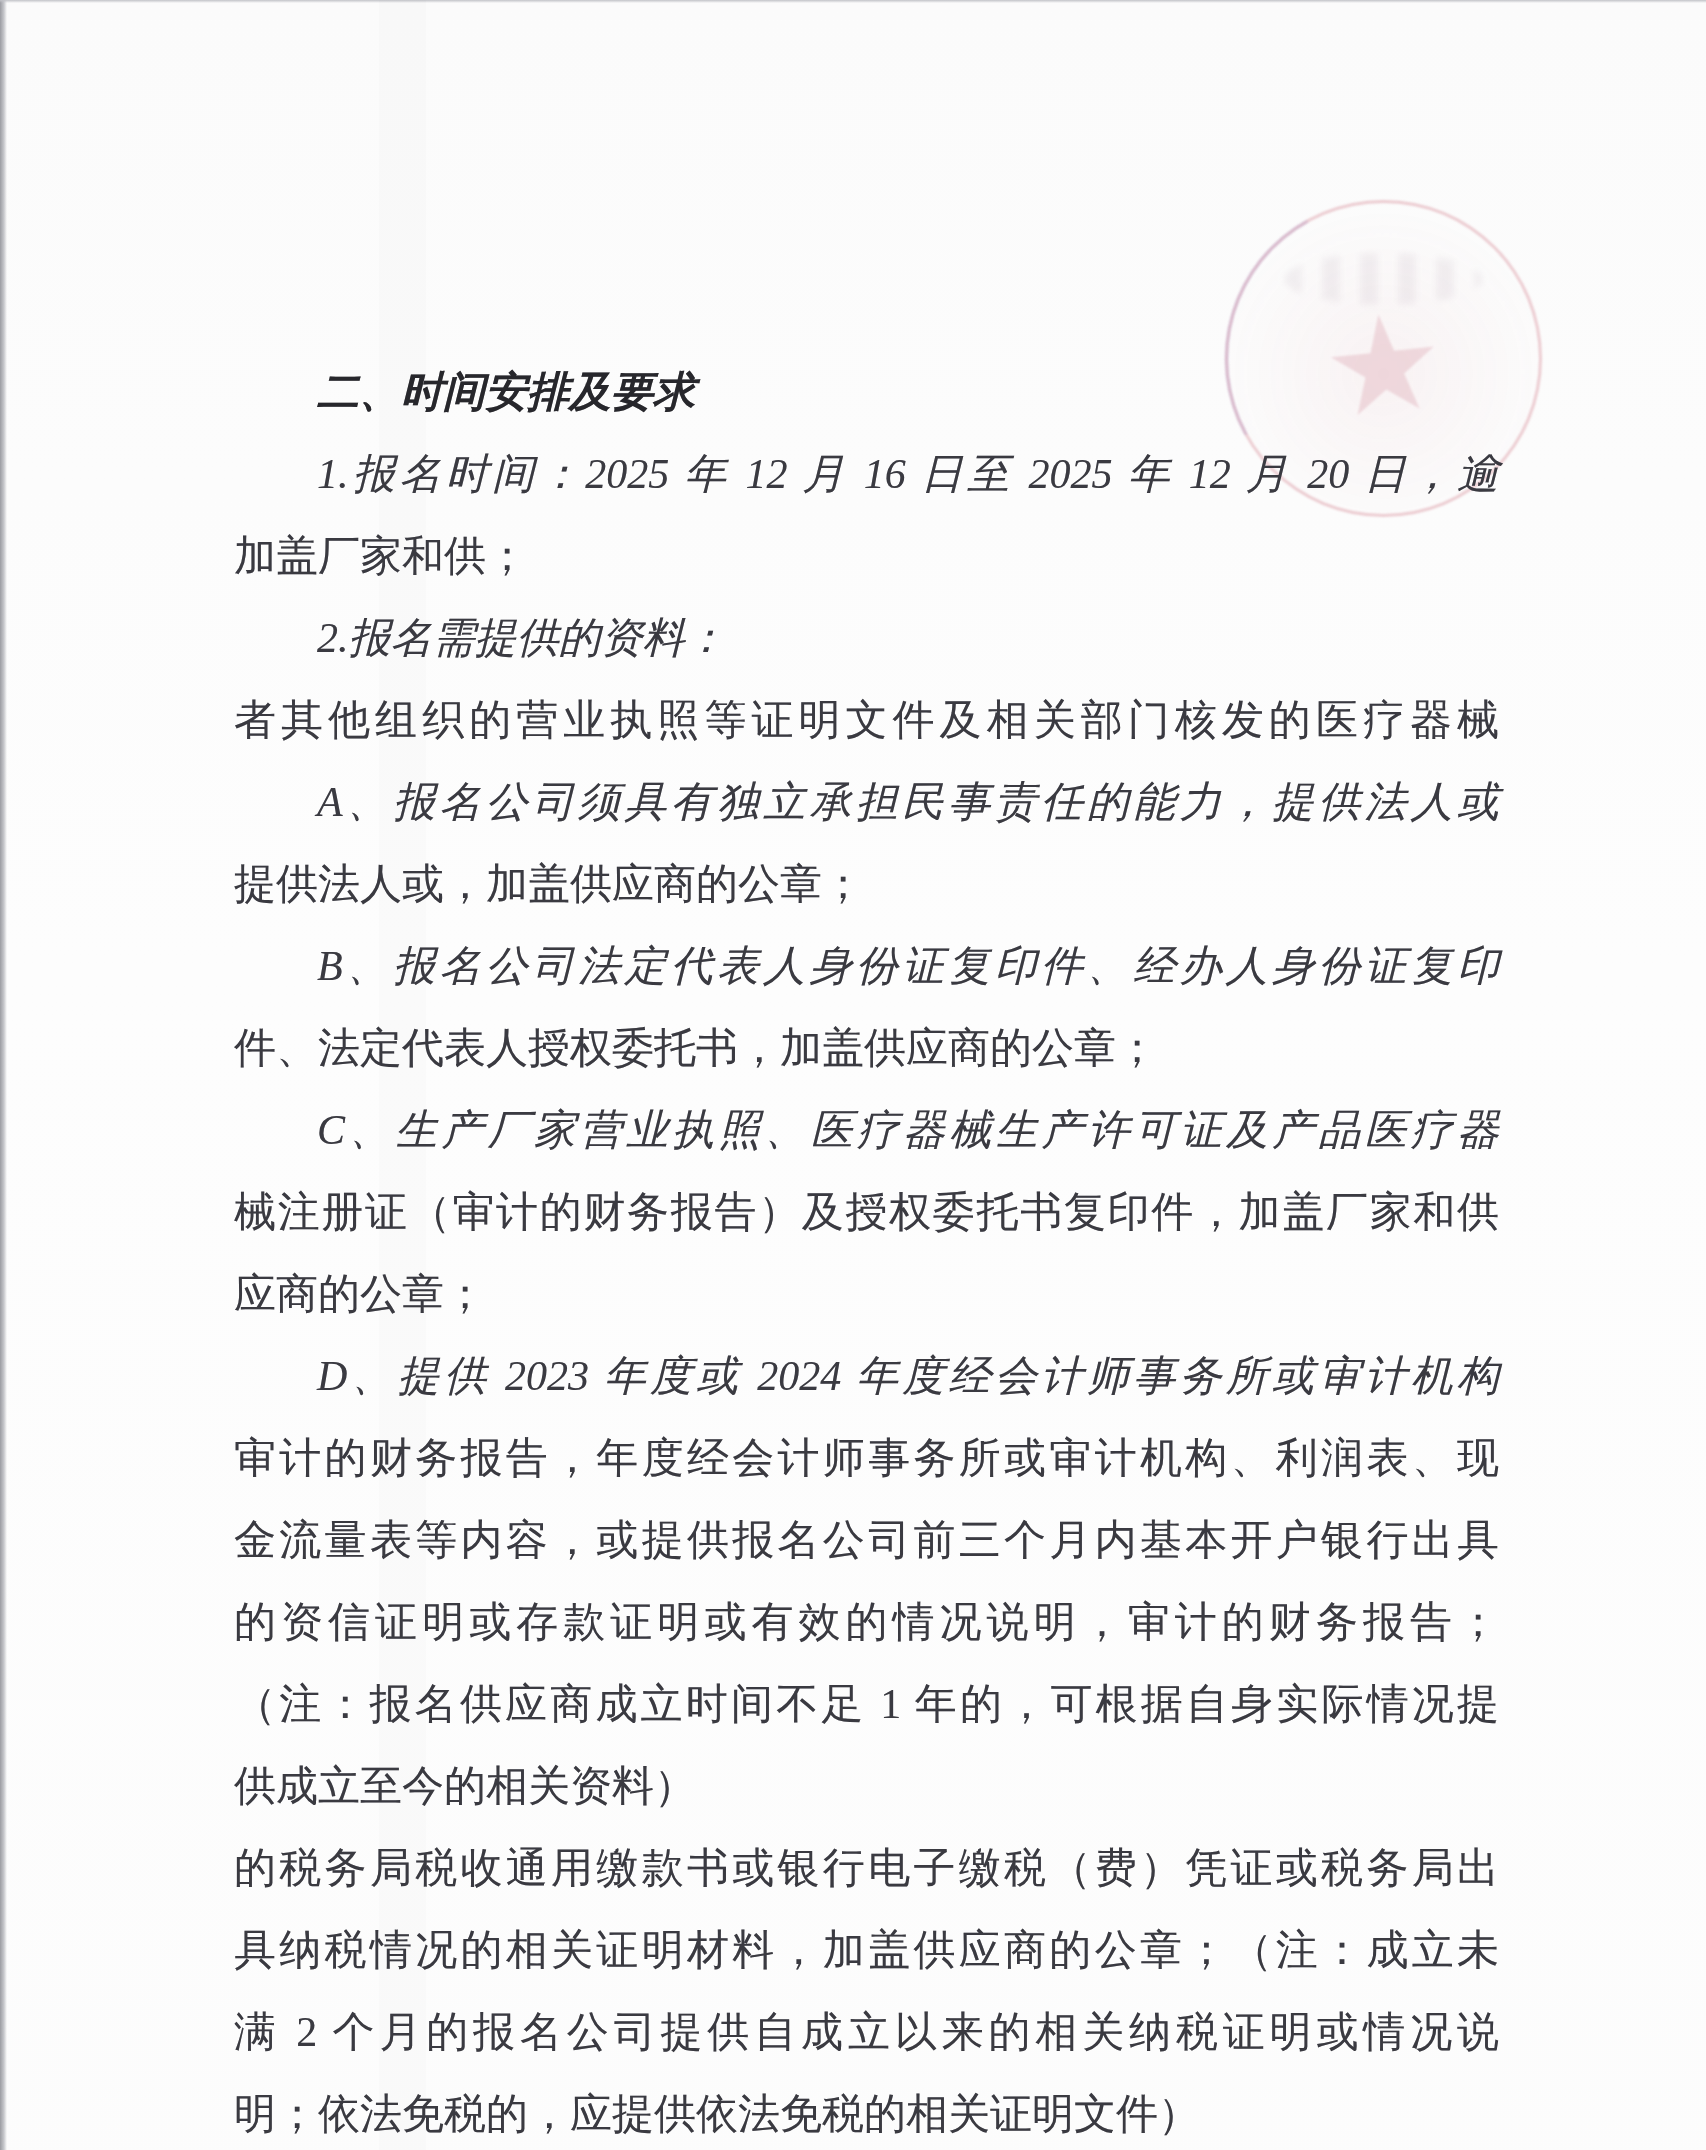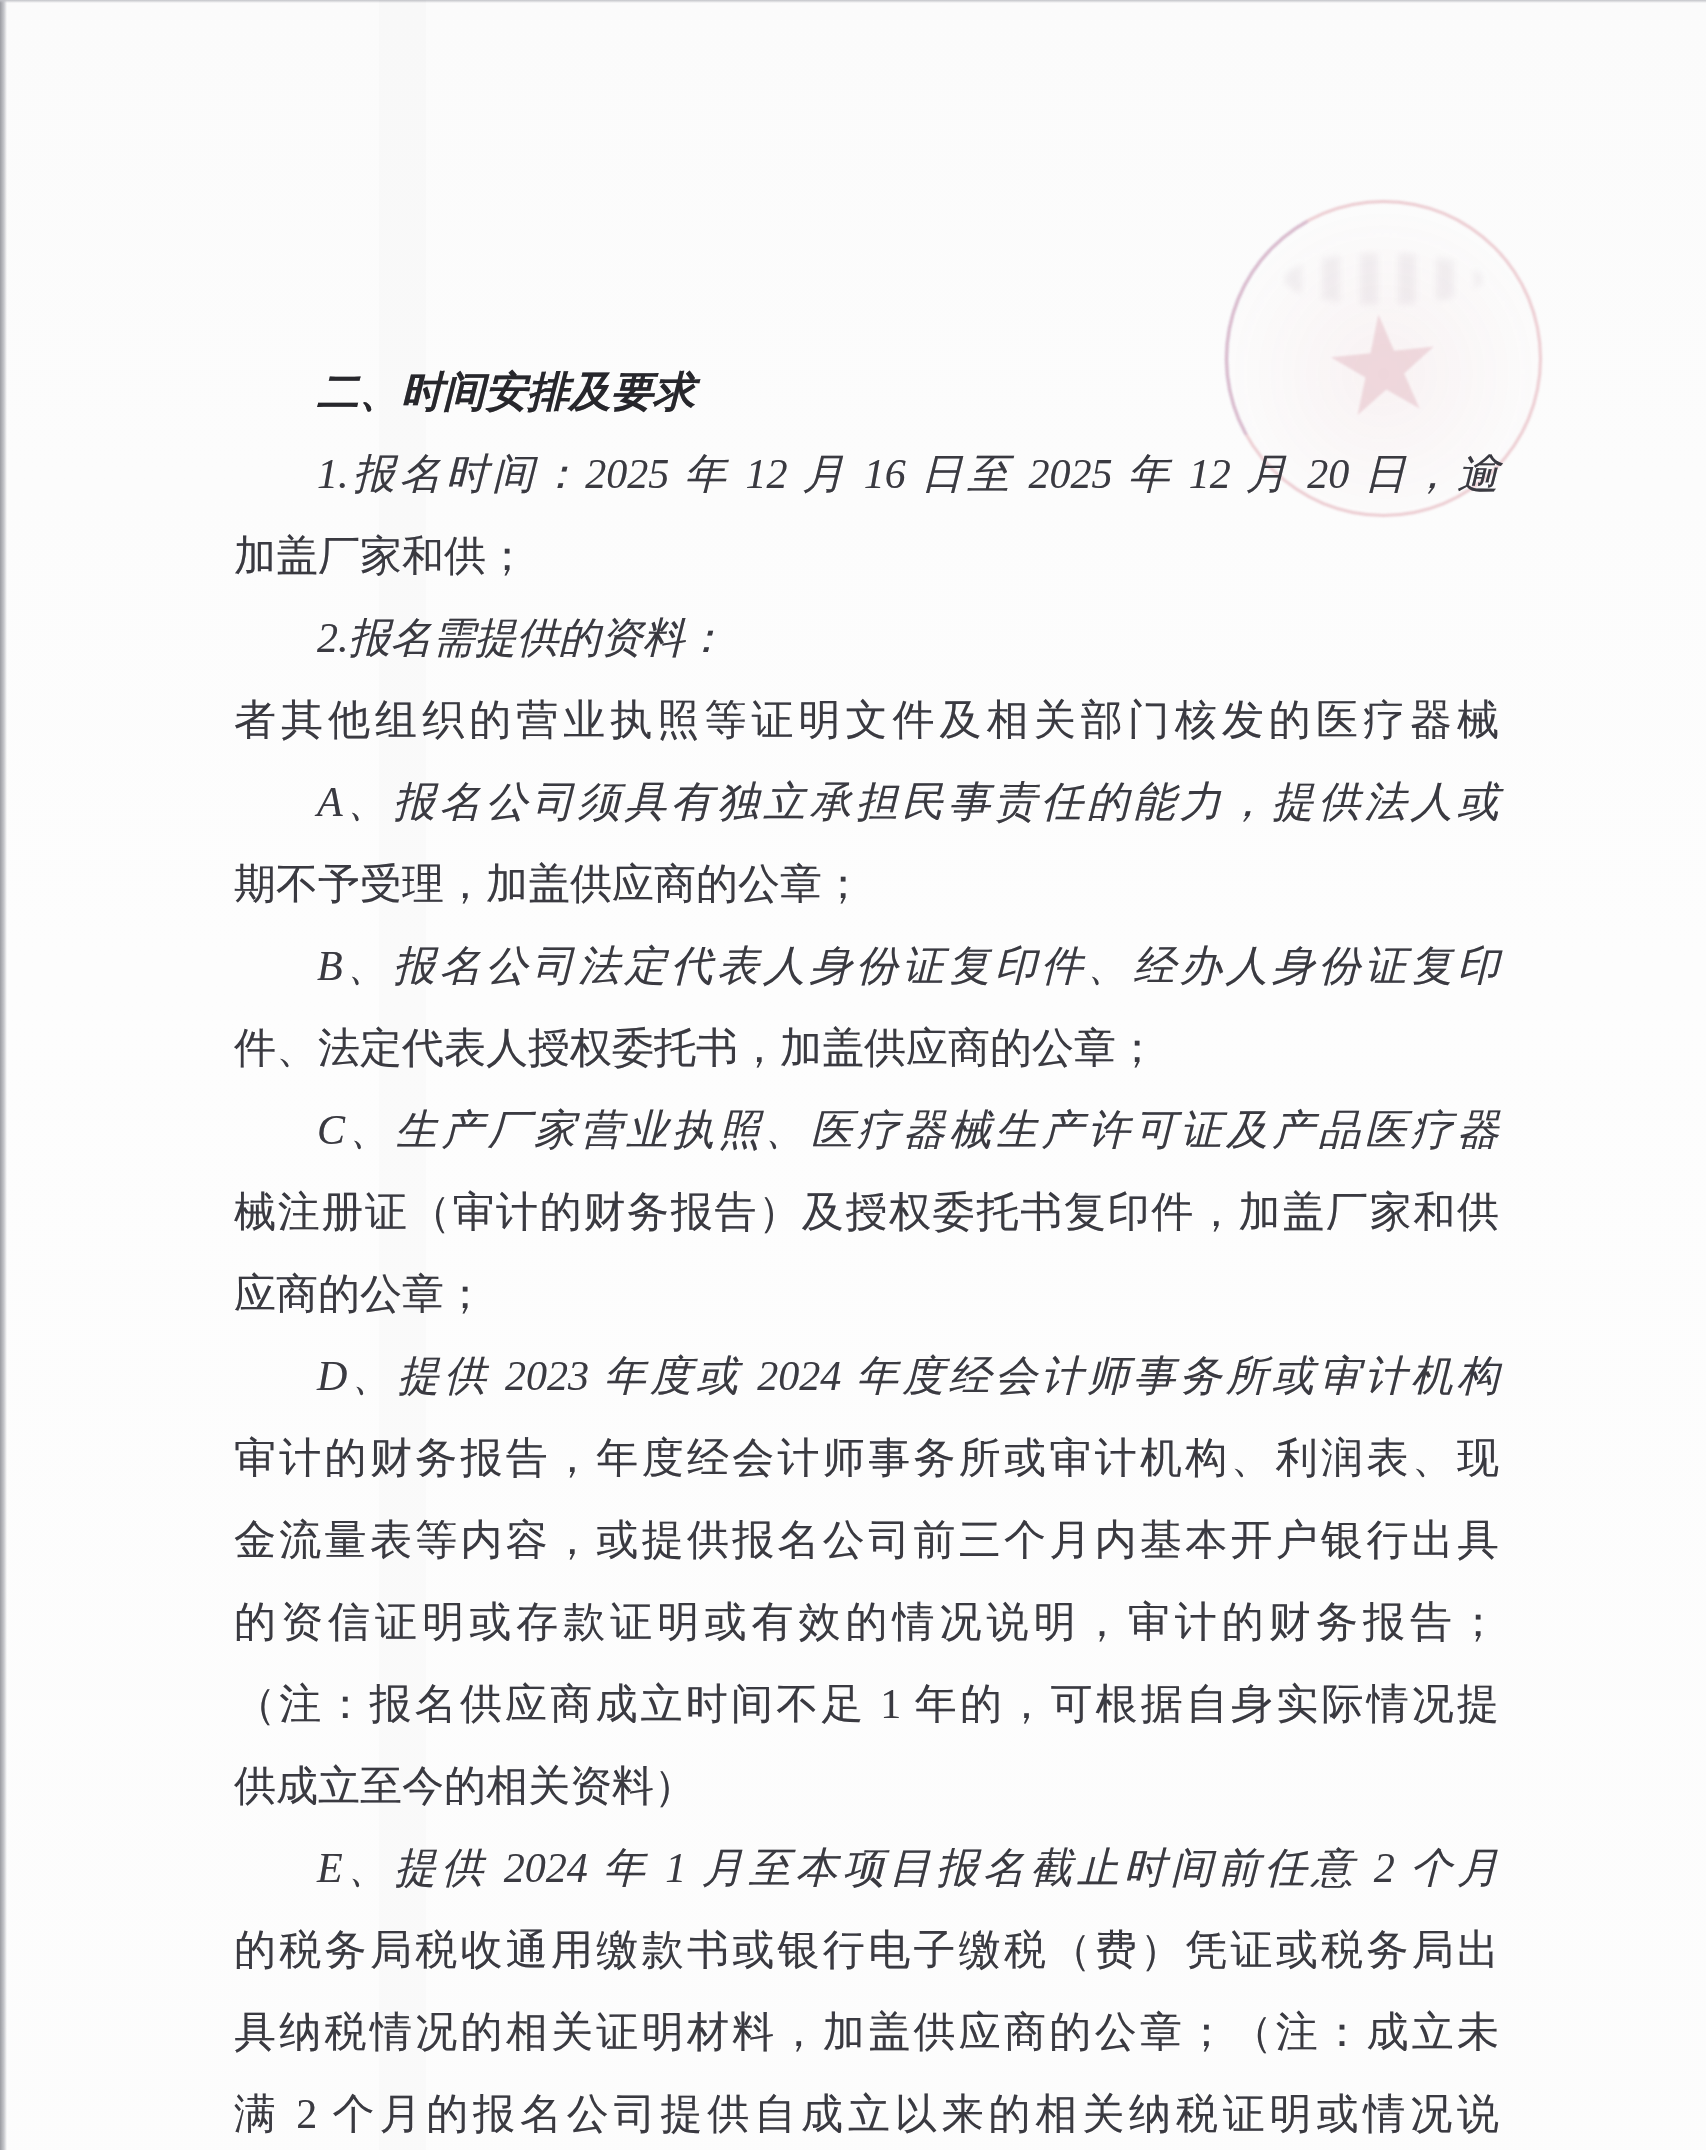--- a/index.html
+++ b/index.html
@@ -96,33 +96,32 @@
     <div class="star"></div>
   </div>
 
   <div class="doc-body">
     <div class="line heading indent">二、时间安排及要求</div>
     <div class="line indent fill">1.报名时间：2025 年 12 月 16 日至 2025 年 12 月 20 日，逾</div>
     <div class="line">加盖厂家和供；</div>
     <div class="line indent">2.报名需提供的资料：</div>
     <div class="line fill">者其他组织的营业执照等证明文件及相关部门核发的医疗器械</div>
     <div class="line indent fill">A、报名公司须具有独立承担民事责任的能力，提供法人或</div>
-    <div class="line">期不予受理，加盖供应商的公章；</div>
+    <div class="line">提供法人或，加盖供应商的公章；</div>
     <div class="line indent fill">B、报名公司法定代表人身份证复印件、经办人身份证复印</div>
     <div class="line">件、法定代表人授权委托书，加盖供应商的公章；</div>
     <div class="line indent fill">C、生产厂家营业执照、医疗器械生产许可证及产品医疗器</div>
     <div class="line fill">械注册证（审计的财务报告）及授权委托书复印件，加盖厂家和供</div>
     <div class="line">应商的公章；</div>
     <div class="line indent fill">D、提供 2023 年度或 2024 年度经会计师事务所或审计机构</div>
     <div class="line fill">审计的财务报告，年度经会计师事务所或审计机构、利润表、现</div>
     <div class="line fill">金流量表等内容，或提供报名公司前三个月内基本开户银行出具</div>
     <div class="line fill">的资信证明或存款证明或有效的情况说明，审计的财务报告；</div>
     <div class="line fill">（注：报名供应商成立时间不足 1 年的，可根据自身实际情况提</div>
     <div class="line">供成立至今的相关资料）</div>
-    <div class="line indent fill">E、提供 2024 年 1 月至本项目报名截止时间前任意 2 个月</div>
     <div class="line fill">的税务局税收通用缴款书或银行电子缴税（费）凭证或税务局出</div>
     <div class="line fill">具纳税情况的相关证明材料，加盖供应商的公章；（注：成立未</div>
     <div class="line fill">满 2 个月的报名公司提供自成立以来的相关纳税证明或情况说</div>
     <div class="line">明；依法免税的，应提供依法免税的相关证明文件）</div>
   </div>
 
 </div>
 
 
 </body></html>

